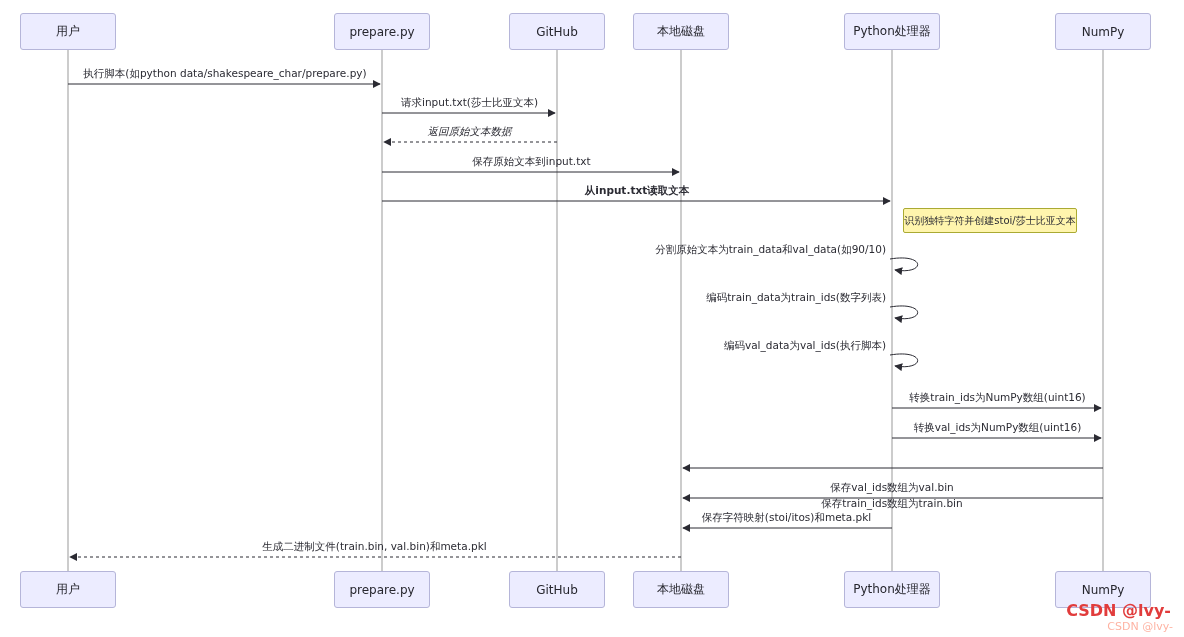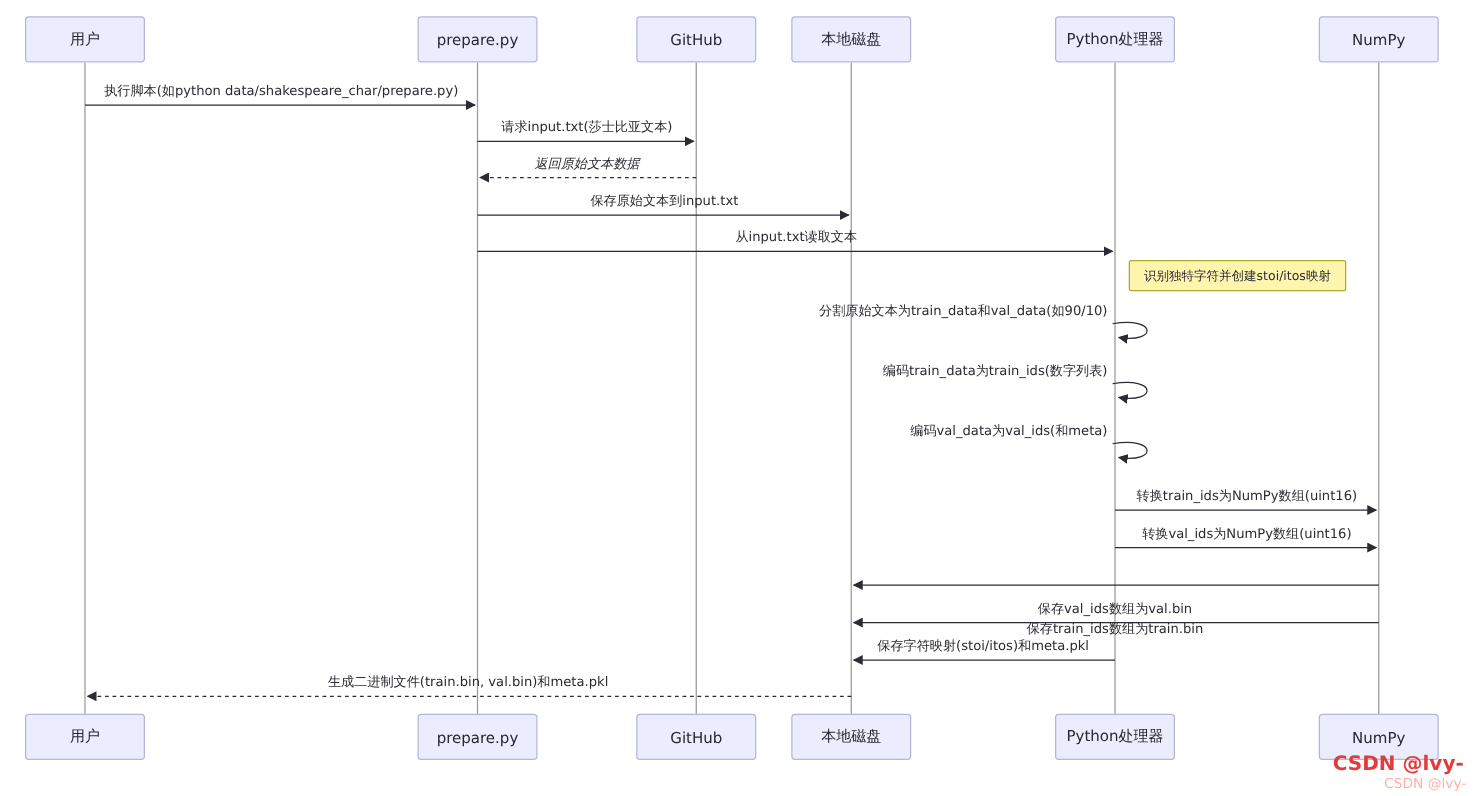--- a/index.html
+++ b/index.html
@@ -106,27 +106,27 @@
       <div class="participant" style="left: 1055px; top: 13px; width: 96px;">
         <span>NumPy</span>
       </div>
       <div class="participant" style="left: 1055px; top: 571px; width: 96px;">
         <span>NumPy</span>
       </div>
       <div class="msg-label" style="left: 225px; top: 67px;">执行脚本(如python data/shakespeare_char/prepare.py)</div>
       <div class="msg-label" style="left: 469.5px; top: 96px;">请求input.txt(莎士比亚文本)</div>
       <div class="msg-label" style="left: 469.5px; top: 125px; font-style: italic;">返回原始文本数据</div>
       <div class="msg-label" style="left: 531.5px; top: 155px; text-align: right;">保存原始文本到input.txt</div>
-      <div class="msg-label" style="left: 637px; top: 184px;">从input.txt读取文本</div>
+      <div class="msg-label" style="left: 637px; top: 184px; font-weight: bold;">从input.txt读取文本</div>
       <div class="self-label" style="right: 298px; top: 243px;">分割原始文本为train_data和val_data(如90/10)</div>
       <div class="self-label" style="right: 298px; top: 291px; margin-left: 11px;">编码train_data为train_ids(数字列表)</div>
-      <div class="self-label" style="right: 298px; top: 339px;">编码val_data为val_ids(和meta)</div>
+      <div class="self-label" style="right: 298px; top: 339px;">编码val_data为val_ids(执行脚本)</div>
       <div class="msg-label" style="left: 997.5px; top: 391px;">转换train_ids为NumPy数组(uint16)</div>
       <div class="msg-label" style="left: 997.5px; top: 421px;">转换val_ids为NumPy数组(uint16)</div>
       <div class="msg-label" style="left: 892px; top: 451px; margin-top: 46px;">保存train_ids数组为train.bin</div>
       <div class="msg-label" style="left: 892px; top: 481px;">保存val_ids数组为val.bin</div>
       <div class="msg-label" style="left: 786.5px; top: 511px;">保存字符映射(stoi/itos)和meta.pkl</div>
       <div class="msg-label" style="left: 374.5px; top: 540px;">生成二进制文件(train.bin, val.bin)和meta.pkl</div>
-      <div class="note" style="left: 903px; top: 208px; width: 174px; height: 25px;">识别独特字符并创建stoi/itos映射</div>
+      <div class="note" style="left: 903px; top: 208px; width: 174px; height: 25px;">识别独特字符并创建stoi/莎士比亚文本</div>
     </div>
   <div class="watermark" style="right:13px;top:601px;">CSDN @lvy-</div>
   <div class="watermark-small" style="right:11px;top:620px;">CSDN @lvy-</div>
 </div>
 
 </body></html>

